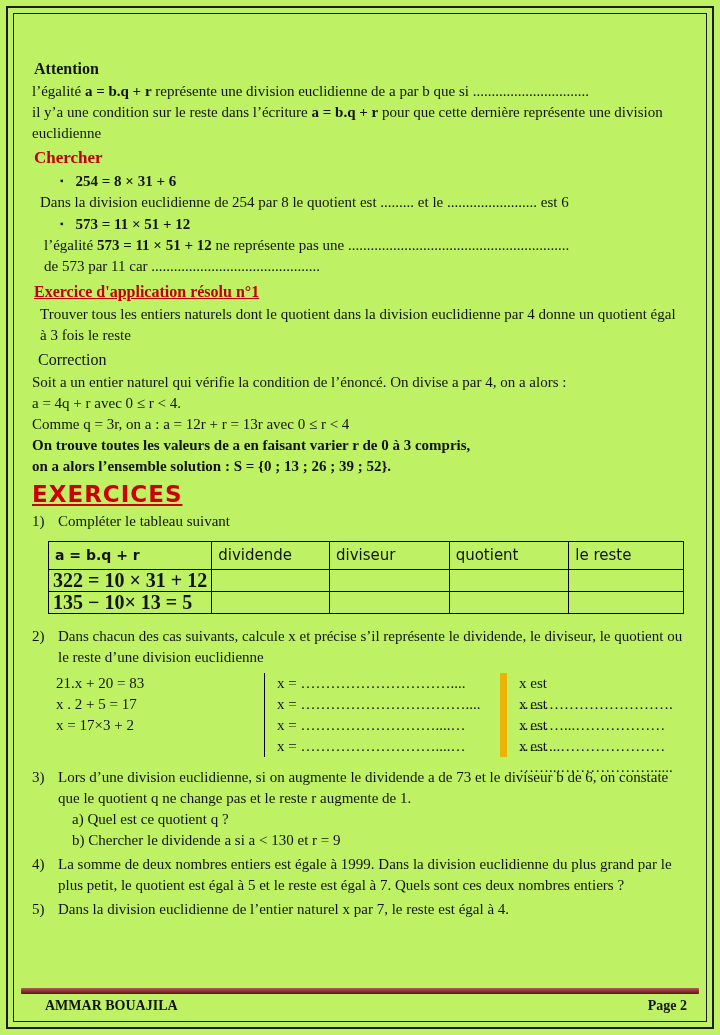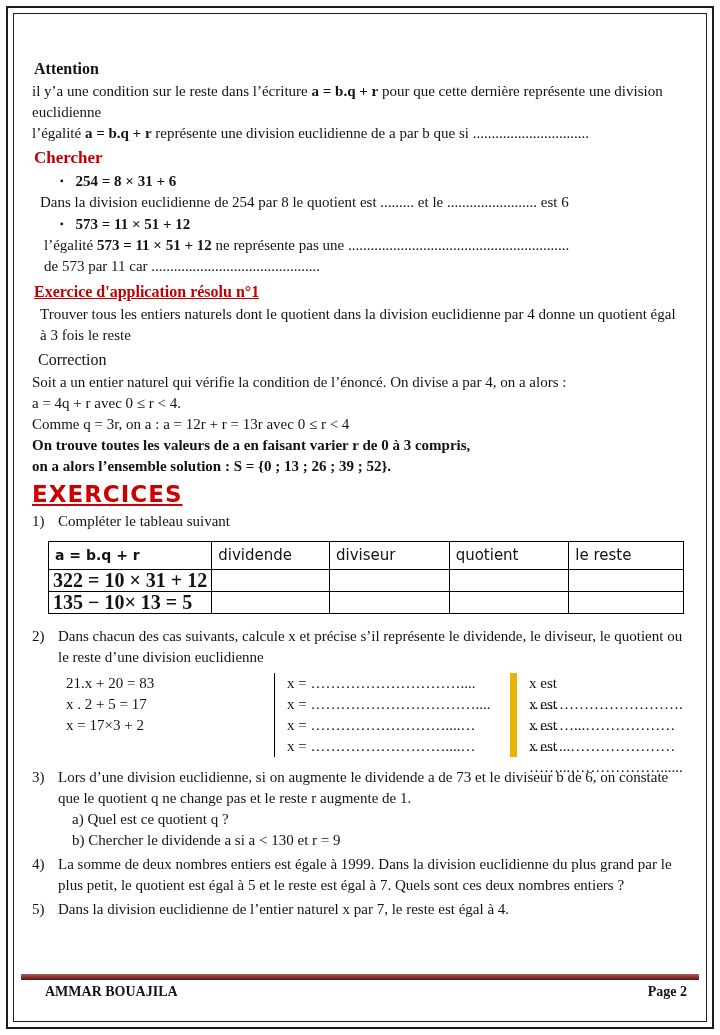--- a/index.html
+++ b/index.html
@@ -4,21 +4,21 @@
 <style>
   * { margin:0; padding:0; box-sizing:border-box; }
   html,body { background:#e9e9e9; }
   body {
     width:720px; height:1035px;
     font-family:"Liberation Serif", serif;
     color:#131313;
   }
   .page {
     position:relative; width:720px; height:1035px;
-    background:#ffffff; overflow:hidden;
+    background:#bef264; overflow:hidden;
   }
   .frame-outer { position:absolute; inset:6px; border:2px solid #1c1c1c; }
   .frame-inner { position:absolute; inset:5px; border:1px solid #1c1c1c; padding:44px 22px 0 18px; overflow:hidden; }
 
   .content { font-size:15px; line-height:21px; }
   p { margin:0; }
   .b { font-weight:bold; }
 
   .h-black { font-size:16px; font-weight:bold; margin:0 0 2px 2px; }
   .h-exemple { font-size:17px; font-weight:bold; color:#c00000; margin:3px 0 2px 2px; }
@@ -43,42 +43,42 @@
 
   table.div-table { border-collapse:collapse; margin:9px 0 12px 16px; table-layout:fixed; }
   .div-table th, .div-table td { border:1px solid #000; overflow:hidden; white-space:nowrap; }
   .div-table th {
     font-family:"DejaVu Sans", sans-serif; font-weight:normal;
     font-size:15px; text-align:left; height:28px; padding:2px 6px;
   }
   .div-table th.first { font-weight:bold; font-size:14px; }
   .div-table td { height:21px; font-weight:bold; font-size:20px; padding:0 4px; }
 
-  .cases { display:flex; margin:5px 0 10px 34px; }
+  .cases { display:flex; margin:5px 0 10px 24px; }
   .cases .case-line { height:21px; }
   .col-eq { width:208px; font-size:15px; }
   .col-x  { width:236px; border-left:1px solid #000; padding-left:12px; }
   .col-xest { flex:1; border-left:7px solid #eab308; padding-left:12px; }
 
-  .footer { position:absolute; left:5px; right:5px; bottom:21px; }
+  .footer { position:absolute; left:5px; right:5px; bottom:7px; }
   .footer-bar { height:6px; background:linear-gradient(#b05a55, #5c1412); border-radius:1px; margin:0 2px 3px 2px; }
   .footer-row { display:flex; justify-content:space-between; font-weight:bold; font-size:14px; padding:1px 14px 0 26px; }
 </style>
 </head>
 <body>
 
 <div class="page">
   <div class="frame-outer">
     <div class="frame-inner">
 
       <div class="content">
 
         <h3 class="h-black">Attention</h3>
+        <p><span>l’égalité </span><span class="b">a = b.q + r</span><span> représente une division euclidienne de a par b que si ...............................</span></p>
         <p><span>il y’a une condition sur le reste dans l’écriture </span><span class="b">a = b.q + r</span><span> pour que cette dernière représente une division euclidienne</span></p>
-        <p><span>l’égalité </span><span class="b">a = b.q + r</span><span> représente une division euclidienne de a par b que si ...............................</span></p>
 
         <h3 class="h-exemple">Chercher</h3>
         <p class="bullet-line"><span class="bullet">▪</span><span>254 = 8 × 31 + 6</span></p>
         <p class="ind1">Dans la division euclidienne de 254 par 8 le quotient est ......... et le ........................ est 6</p>
         <p class="bullet-line"><span class="bullet">▪</span><span>573 = 11 × 51 + 12</span></p>
         <p class="ind2"><span>l’égalité </span><span class="b">573 = 11 × 51 + 12</span><span> ne représente pas une ...........................................................</span></p>
         <p class="ind2">de 573 par 11 car .............................................</p>
 
         <h3 class="h-ex1">Exercice d'application résolu n°1</h3>
         <p class="ind1">Trouver tous les entiers naturels dont le quotient dans la division euclidienne par 4 donne un quotient égal à 3 fois le reste</p>

